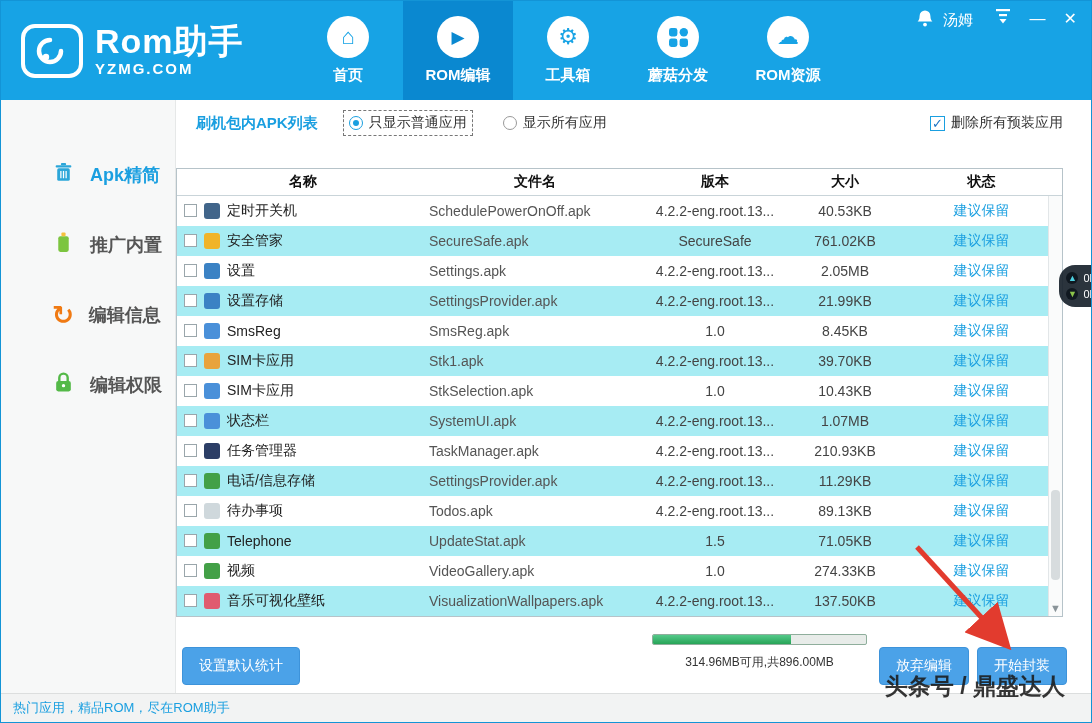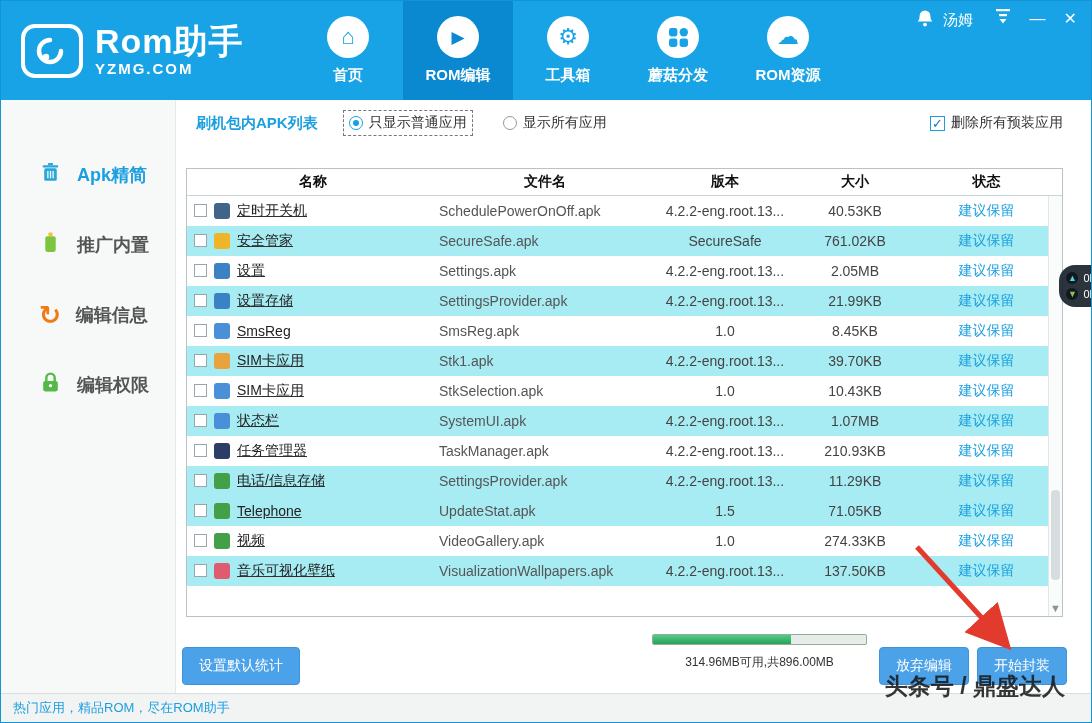--- a/index.html
+++ b/index.html
@@ -20,46 +20,46 @@
   .nav-ic { width:42px; height:42px; background:#fff; border-radius:50%; color:#17a3e5; display:flex; align-items:center; justify-content:center; font-size:22px; font-weight:bold; }
   .nav-item.active .nav-ic { color:#0a88d0; }
   .nav-label { font-size:15px; font-weight:bold; white-space:nowrap; }
   .user-area { position:absolute; top:8px; right:118px; display:flex; align-items:center; gap:8px; font-size:15px; cursor:pointer; }
   .win-controls { position:absolute; top:8px; right:14px; display:flex; align-items:center; gap:18px; }
   .win-btn { color:#fff; font-size:16px; cursor:pointer; line-height:18px; }
 
   
   .app-body { flex:1; display:flex; min-height:0; }
   .sidebar { width:175px; background:#f7f8f8; border-right:1px solid #e6e8e8; padding-top:40px; flex-shrink:0; }
-  .side-item { display:flex; align-items:center; gap:15px; padding-left:38px; height:70px; font-size:18px; color:#555; cursor:pointer; }
+  .side-item { display:flex; align-items:center; gap:15px; padding-left:24px; height:70px; font-size:18px; color:#555; cursor:pointer;margin-left:27px; }
   .side-item .label { font-weight:bold; }
   .side-item.active .label { color:#1a9fe0; }
   .glyph-refresh { color:#f07a13; font-size:26px; font-weight:bold; line-height:22px; }
 
   .main { flex:1; display:flex; flex-direction:column; background:#fff; position:relative; min-width:0; }
 
   
   .toolbar { height:46px; display:flex; align-items:center; padding:0 28px 0 20px; gap:26px; font-size:14px; color:#333; flex-shrink:0; }
   .toolbar-title { color:#1a9fe0; font-weight:bold; font-size:15px; }
   .radio-option { display:flex; align-items:center; cursor:pointer; padding:3px 5px; }
   .radio-option.focused { outline:1px dashed #777; }
   .radio { width:14px; height:14px; border:1px solid #999; border-radius:50%; margin-right:6px; position:relative; background:#fff; flex-shrink:0; }
   .radio.checked { border-color:#1a9fe0; }
   .radio.checked::after { content:""; position:absolute; inset:3px; background:#1a9fe0; border-radius:50%; }
   .toolbar-spacer { flex:1; }
   .checkbox-option { display:flex; align-items:center; cursor:pointer; }
   .checkbox { width:15px; height:15px; border:1px solid #1a9fe0; background:#fff; color:#1a72c4; font-size:13px; line-height:13px; text-align:center; margin-right:6px; font-weight:bold; }
 
   
-  .table-wrap { margin:22px 28px 0 10px; height:449px; border:1px solid #b6c3c9; position:relative; overflow:hidden; flex-shrink:0; }
+  .table-wrap { margin:22px 28px 0 0; height:449px; border:1px solid #b6c3c9; position:relative; overflow:hidden; flex-shrink:0; }
   table { width:100%; border-collapse:collapse; font-size:14px; table-layout:fixed; }
   thead th { height:26px; font-weight:bold; color:#111; background:#fff; border-bottom:1px solid #c9d4d9; text-align:center; }
   tbody td { height:30px; color:#333; overflow:hidden; white-space:nowrap; text-overflow:ellipsis; }
   tbody tr.alt { background:#a7ecf3; }
-  td.c-name { display:flex; align-items:center; gap:7px; padding-left:7px;text-decoration:underline; }
+  td.c-name { display:flex; align-items:center; gap:7px; padding-left:7px; }
   .row-cb { width:13px; height:13px; border:1px solid #9aa6ab; background:#fff; flex-shrink:0; }
   .app-ic { width:16px; height:16px; border-radius:3px; flex-shrink:0; }
   .app-nm { color:#222; }
   td.c-file { text-align:left; color:#555; }
   td.c-ver, td.c-size { text-align:center; color:#444; }
   td.c-status { text-align:center; color:#1a9fe0; }
 
   .scrollbar { position:absolute; right:0; top:27px; bottom:0; width:14px; background:#fafbfb; border-left:1px solid #e2e6e8; }
   .scroll-thumb { position:absolute; left:2px; right:2px; bottom:36px; height:90px; background:#d7dcde; border-radius:4px; }
   .scroll-down { position:absolute; bottom:2px; left:0; right:0; text-align:center; color:#8a9499; font-size:11px; cursor:pointer; }
@@ -345,20 +345,31 @@
                 <td class="c-name">
                   <span class="row-cb"></span>
                   <span class="app-ic" style="background: rgb(67, 160, 71);"></span>
                   <span class="app-nm">电话/信息存储</span>
                 </td>
                 <td class="c-file">SettingsProvider.apk</td>
                 <td class="c-ver">4.2.2-eng.root.13...</td>
                 <td class="c-size">11.29KB</td>
                 <td class="c-status">建议保留</td>
               </tr>
+              <tr>
+                <td class="c-name">
+                  <span class="row-cb"></span>
+                  <span class="app-ic" style="background: rgb(207, 216, 220);"></span>
+                  <span class="app-nm">待办事项</span>
+                </td>
+                <td class="c-file">Todos.apk</td>
+                <td class="c-ver">4.2.2-eng.root.13...</td>
+                <td class="c-size">89.13KB</td>
+                <td class="c-status">建议保留</td>
+              </tr>
               <tr class="alt">
                 <td class="c-name">
                   <span class="row-cb"></span>
                   <span class="app-ic" style="background: rgb(67, 160, 71);"></span>
                   <span class="app-nm">Telephone</span>
                 </td>
                 <td class="c-file">UpdateStat.apk</td>
                 <td class="c-ver">1.5</td>
                 <td class="c-size">71.05KB</td>
                 <td class="c-status">建议保留</td>

